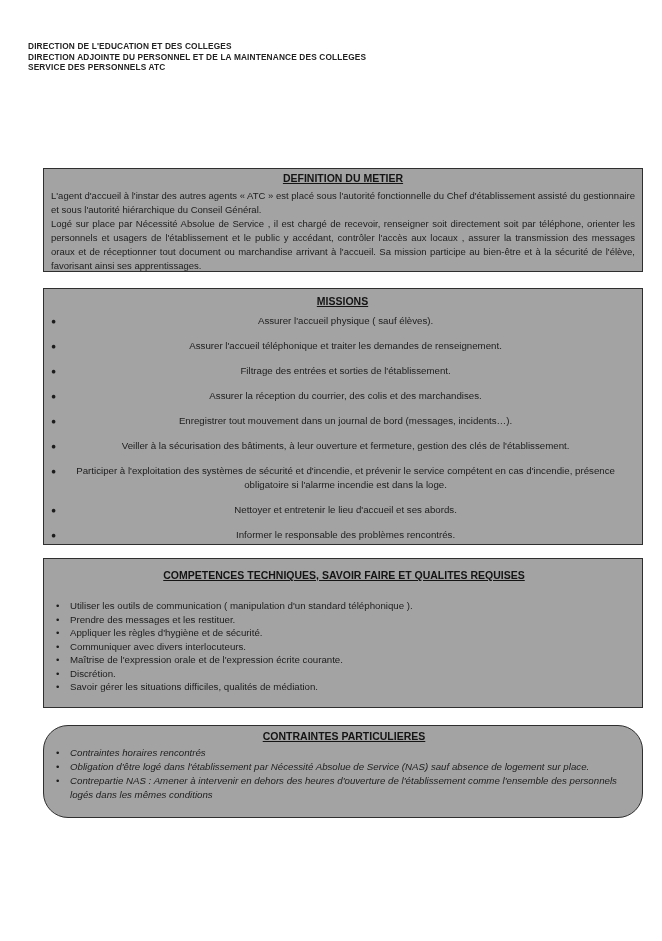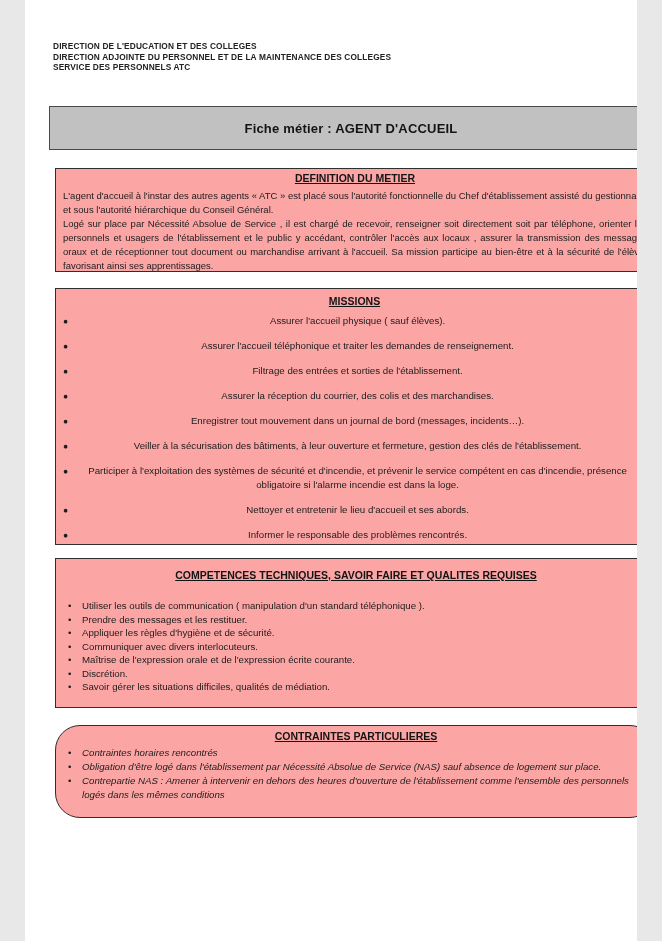--- a/index.html
+++ b/index.html
@@ -1,18 +1,18 @@
 <!DOCTYPE html>
 <html><head>
 <meta charset="utf-8">
 <style>
   html,body { margin:0; padding:0; background:#e8e8e8; }
   .page {
     position: relative;
-    width: 612px; height: 941px;
+    width: 662px; height: 941px;
     margin: 0 auto;
     background: #ffffff;
     font-family: "Liberation Sans", sans-serif;
     color: #1c1c1c;
     overflow: hidden;
   }
   
   .org-header {
     position: absolute; left: 28px; top: 41px;
     font-size: 8.3px; line-height: 10.5px;
@@ -27,24 +27,24 @@
     background: #c1c1c1;
     border: 1.5px solid #4a4a4a;
     display: flex; align-items: center; justify-content: center;
   }
   .banner-title {
     font-size: 13px; font-weight: bold; color: #141414;
     letter-spacing: 0.2px;
   }
   
   .box {
-    position: absolute; left: 30px; width: 600px;
+    position: absolute; left: 43px; width: 600px;
     box-sizing: border-box;
     border: 1.5px solid #2f2f2f;
-    background: #fca5a5;
+    background: #a3a3a3;
     overflow: hidden;
   }
   .sec-title {
     display: block; text-align: center;
     font-weight: bold; text-decoration: underline;
     font-size: 10.5px; line-height: 14px;
     color: #141414;
   }
   
   .box-definition { top: 168px; height: 104px; padding: 2px 7px 0 7px; }
@@ -78,23 +78,20 @@
 <body>
 
 <div class="page">
 
   <div class="org-header">
     <div>DIRECTION DE L'EDUCATION ET DES COLLEGES</div>
     <div>DIRECTION ADJOINTE DU PERSONNEL ET DE LA MAINTENANCE DES COLLEGES</div>
     <div>SERVICE DES PERSONNELS ATC</div>
   </div>
 
-  <div class="banner">
-    <span class="banner-title">Fiche métier : AGENT D'ACCUEIL</span>
-  </div>
 
   <div class="box box-definition">
     <span class="sec-title">DEFINITION DU METIER</span>
     <div class="def-p">L'agent d'accueil à l'instar des autres agents « ATC » est placé sous l'autorité fonctionnelle du Chef d'établissement assisté du gestionnaire et sous l'autorité hiérarchique du Conseil Général.</div>
     <div class="def-p"><span class="italic">Logé sur place par Nécessité Absolue de Service</span><span> , il est chargé de recevoir, renseigner soit directement soit par téléphone, orienter les personnels et usagers de l'établissement et le public y accédant, contrôler l'accès aux locaux , assurer la transmission des messages oraux et de réceptionner tout document ou marchandise arrivant à l'accueil. Sa mission participe au bien-être et à la sécurité de l'élève, favorisant ainsi ses apprentissages.</span></div>
   </div>
 
   <div class="box box-missions">
     <span class="sec-title">MISSIONS</span>
     <div class="mi">

